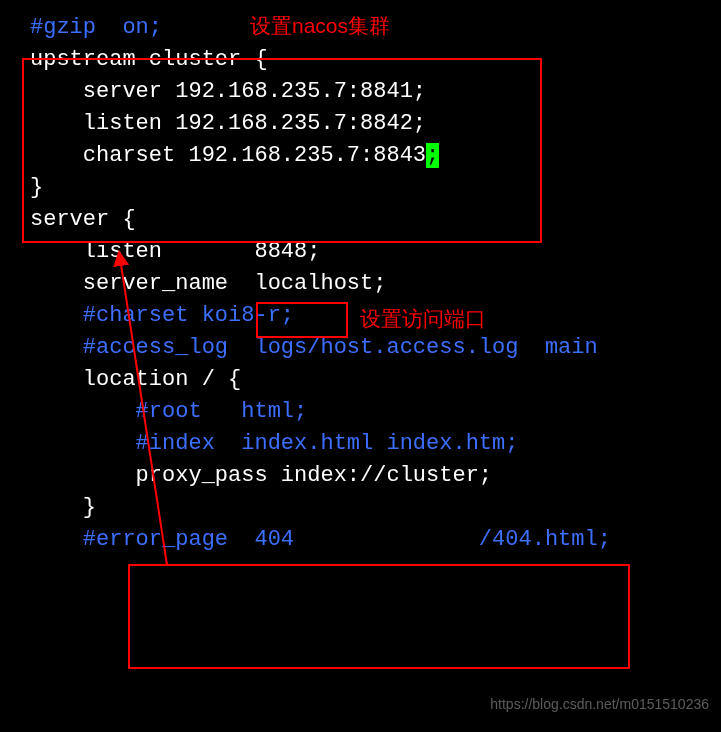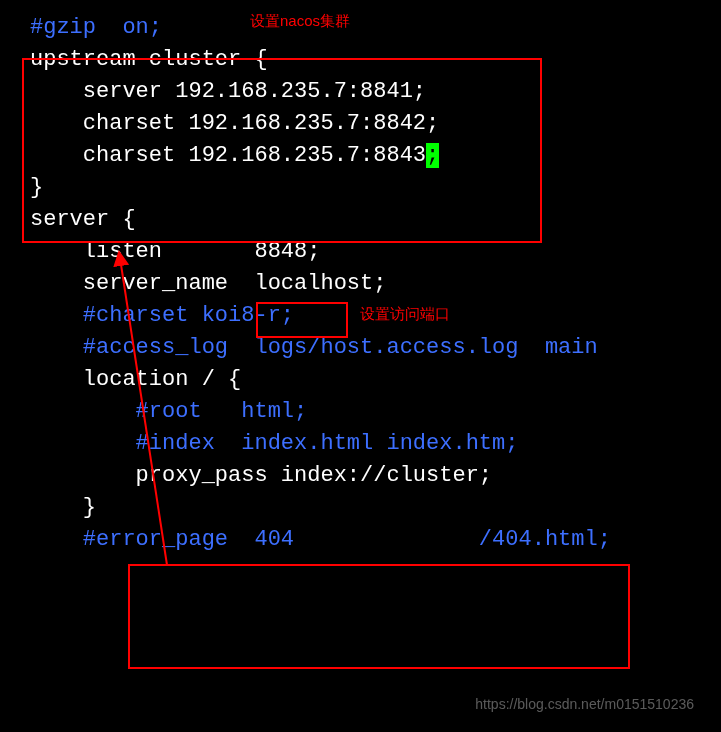--- a/index.html
+++ b/index.html
@@ -42,50 +42,50 @@
     }
     .box3 {
       top: 564px;
       left: 128px;
       width: 502px;
       height: 105px;
     }
     .annotation {
       position: absolute;
       color: #ff0000;
-      font-size: 15px;
+      font-size: 21px;
       font-family: 'SimSun', 'Microsoft YaHei', sans-serif;
     }
     .anno1 { top: 12px; left: 250px; }
     .anno2 { top: 305px; left: 360px; text-align: right; }
     .arrow-svg {
       position: absolute;
       top: 0;
       left: 0;
       width: 721px;
       height: 732px;
       pointer-events: none;
     }
     .watermark {
       position: absolute;
       bottom: 20px;
-      right: 27px;
+      right: 12px;
       color: rgba(200,200,200,0.45);
       font-size: 14px;
       font-family: Arial, sans-serif;
     }
   </style>
 </head>
 <body>
 
 <div class="code-line"><span class="comment">#gzip  on;</span></div>
 <div class="code-line"></div>
 <div class="code-line">upstream cluster {</div>
 <div class="code-line">    server 192.168.235.7:8841;</div>
-<div class="code-line">    charset 192.168.235.7:8842;</div>
+<div class="code-line">    listen 192.168.235.7:8842;</div>
 <div class="code-line"><span>    charset 192.168.235.7:8843</span><span class="cursor-bg">;</span></div>
 <div class="code-line">}</div>
 <div class="code-line"></div>
 <div class="code-line">server {</div>
 <div class="code-line">    listen       8848;</div>
 <div class="code-line">    server_name  localhost;</div>
 <div class="code-line"></div>
 <div class="code-line"><span class="comment">    #charset koi8-r;</span></div>
 <div class="code-line"></div>
 <div class="code-line"><span class="comment">    #access_log  logs/host.access.log  main</span></div>

